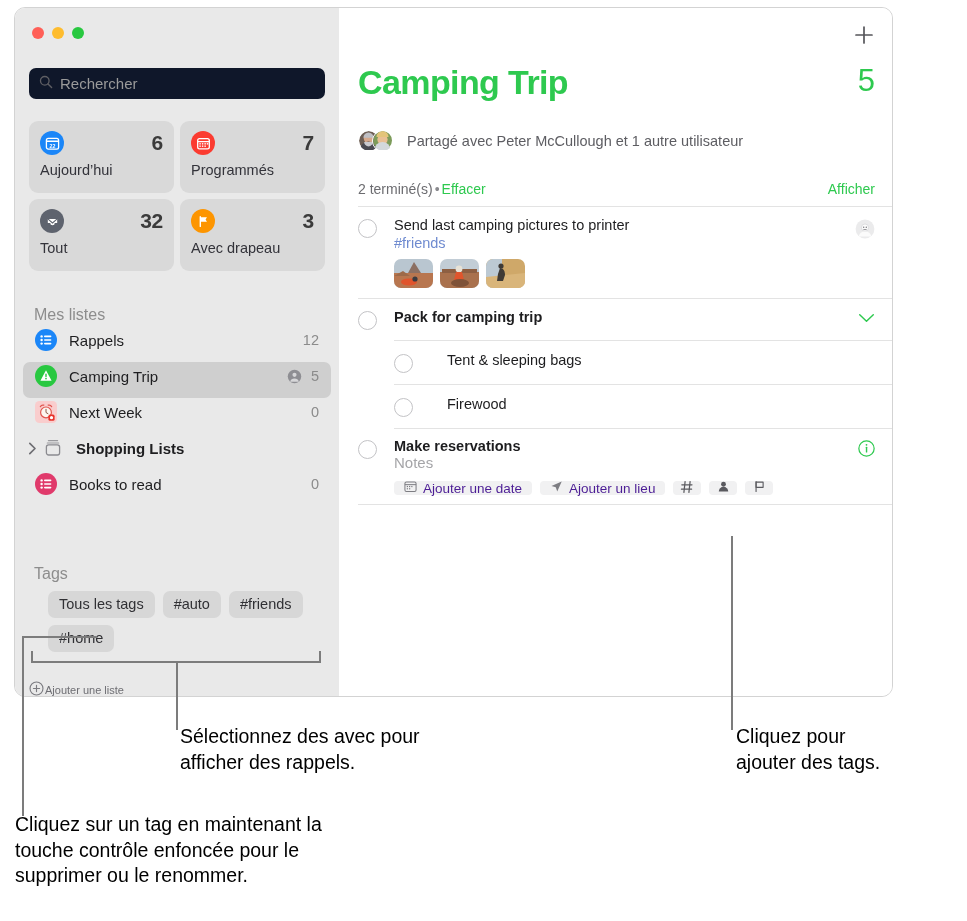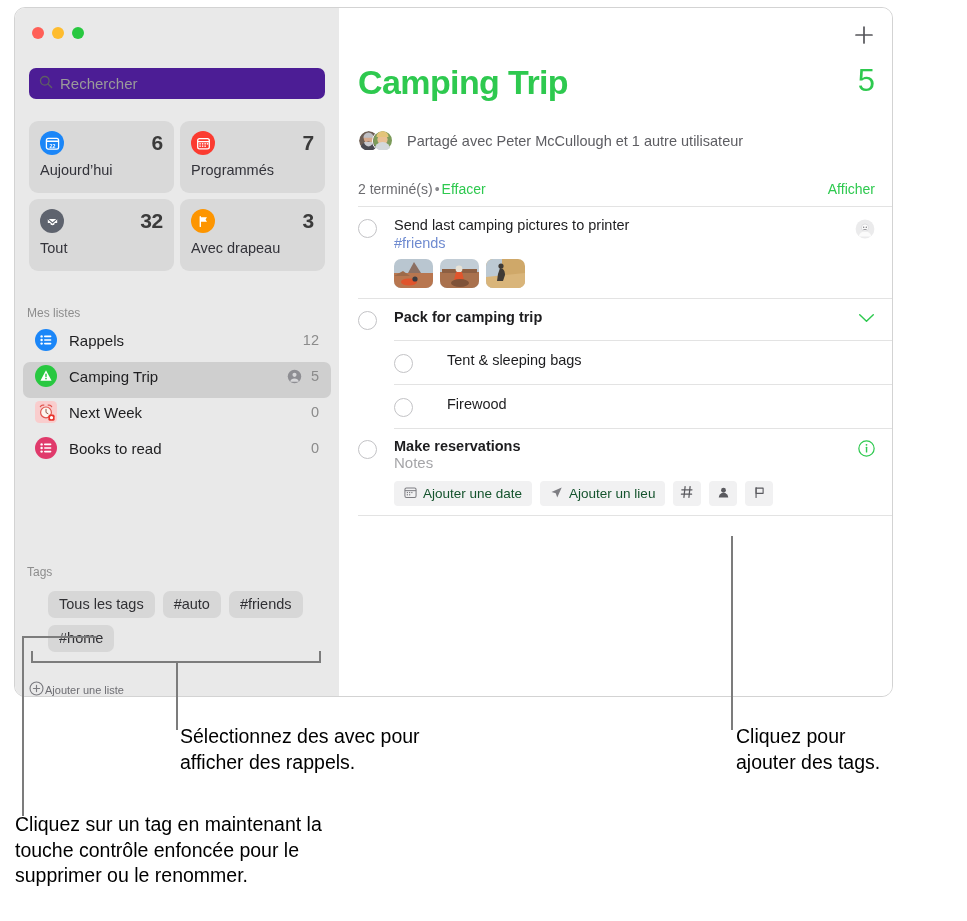--- a/index.html
+++ b/index.html
@@ -38,21 +38,21 @@
   .traffic { position: absolute; left: 17px; top: 19px; display: flex; gap: 8px; }
   .tl { width: 12px; height: 12px; border-radius: 50%; }
   .tl.red    { background: #ff5f57; }
   .tl.yellow { background: #febc2e; }
   .tl.green  { background: #28c840; }
 
   
   .search {
     position: absolute; left: 14px; top: 60px;
     width: 296px; height: 31px;
-    background: #4c1d95; border-radius: 7px;
+    background: #0f172a; border-radius: 7px;
     display: flex; align-items: center; gap: 7px;
     padding: 0 10px; box-sizing: border-box;
   }
   .search .ph { color: #9a9a9a; font-size: 15px; }
 
   
   .tiles {
     position: absolute; left: 14px; top: 113px;
     width: 296px;
     display: grid; grid-template-columns: 145px 145px;
@@ -66,21 +66,21 @@
   .tile .cnt { font-size: 21px; font-weight: bold; color: #3b3b3b; letter-spacing: -0.3px; }
   .tile .lbl { margin-top: 7px; font-size: 14.5px; color: #33333a; }
   .badge-ico {
     width: 24px; height: 24px; border-radius: 50%;
     display: flex; align-items: center; justify-content: center;
     color: #fff; flex: none;
   }
 
   
   .sec-title {
-    font-size: 12px; color: #8d8d8d; padding-left: 12px;
+    font-size: 16px; color: #8d8d8d; padding-left: 19px;
   }
   #lists-head { position: absolute; left: 0; top: 298px; }
   .list-rows { position: absolute; left: 8px; top: 318px; width: 308px; }
   .lrow {
     height: 36px; display: flex; align-items: center;
     padding: 0 12px 8px 11px; border-radius: 7px; box-sizing: border-box;
   }
   .lrow.sel { background: #cfcfcf; }
   .lrow .ico { width: 24px; height: 24px; flex: none; margin-right: 11px;
                display: flex; align-items: center; justify-content: center; }
@@ -151,23 +151,23 @@
   .thumbs { display: flex; gap: 7px; margin-top: 8px; }
   .thumb { width: 39px; height: 29px; border-radius: 7px; overflow: hidden; }
   .right-ico { position: absolute; right: 17px; top: 12px; }
 
   .sub { display: flex; padding: 11px 0 0 0; gap: 17px; }
   .sub .circ { width: 19px; height: 19px; }
 
   
   .chips { display: flex; gap: 8px; margin-top: 10px; }
   .chip {
-    background: #f1f1f2; border-radius: 4px; height: 25px;
+    background: #f1f1f2; border-radius: 4px; height: 14px;
     display: flex; align-items: center; gap: 6px;
-    padding: 0 10px; font-size: 13.5px; color: #14532d;
+    padding: 0 10px; font-size: 13.5px; color: #4c1d95;
   }
   .chip.sq { width: 28px; padding: 0; justify-content: center; }
 
   
   .cl { position: absolute; background: #7c7c7c; }
   .cl.v { width: 1.6px; }
   .cl.h { height: 1.6px; }
   .note { position: absolute; font-size: 19.5px; color: #000; line-height: 1.32; }
 </style>
 </head>
@@ -310,20 +310,36 @@
               <path d="M5.4 5.6a3 3 0 0 1 3.4-1.4M16.6 5.6a3 3 0 0 0-3.4-1.4" stroke="#e0564f" stroke-width="1.3" fill="none" stroke-linecap="round"></path>
               <path d="M11 8.3v3.2l2 1.2" stroke="#8b5a4a" stroke-width="1" fill="none" stroke-linecap="round"></path>
               <rect x="13.4" y="13.6" width="6.2" height="6.2" rx="1.6" fill="#e8322a"></rect>
               <circle cx="16.5" cy="16.7" r="1.6" fill="#fff"></circle>
             </svg>
           </span>
           <span class="nm">Next Week</span>
           <span class="ct">0</span>
         </div>
 
+        <div class="lrow">
+          <span class="disclose">
+            <svg width="9" height="13" viewBox="0 0 9 13">
+              <path d="M1.8 1.4 L7 6.5 L1.8 11.6" fill="none" stroke="#6e6e73" stroke-width="1.7" stroke-linecap="round" stroke-linejoin="round"></path>
+            </svg>
+          </span>
+          <span class="ico">
+            <svg width="22" height="22" viewBox="0 0 22 22">
+              <line x1="6.4" y1="3.6" x2="15.6" y2="3.6" stroke="#9a9a9e" stroke-width="1.2" stroke-linecap="round"></line>
+              <line x1="5.3" y1="6" x2="16.7" y2="6" stroke="#9a9a9e" stroke-width="1.2" stroke-linecap="round"></line>
+              <rect x="4.4" y="7.8" width="13.2" height="10.2" rx="2.2" fill="none" stroke="#8b8b90" stroke-width="1.3"></rect>
+            </svg>
+          </span>
+          <span class="nm bold">Shopping Lists</span>
+          <span class="ct"></span>
+        </div>
 
         <div class="lrow">
           <span class="ico">
             <svg width="22" height="22" viewBox="0 0 22 22">
               <circle cx="11" cy="11" r="11" fill="#e03a6b"></circle>
               <g fill="#fff">
                 <circle cx="6.6" cy="7.4" r="1.2"></circle>
                   <rect x="9" y="6.6" width="7.4" height="1.6" rx="0.8"></rect>
                 <circle cx="6.6" cy="11" r="1.2"></circle>
                   <rect x="9" y="10.2" width="7.4" height="1.6" rx="0.8"></rect>

